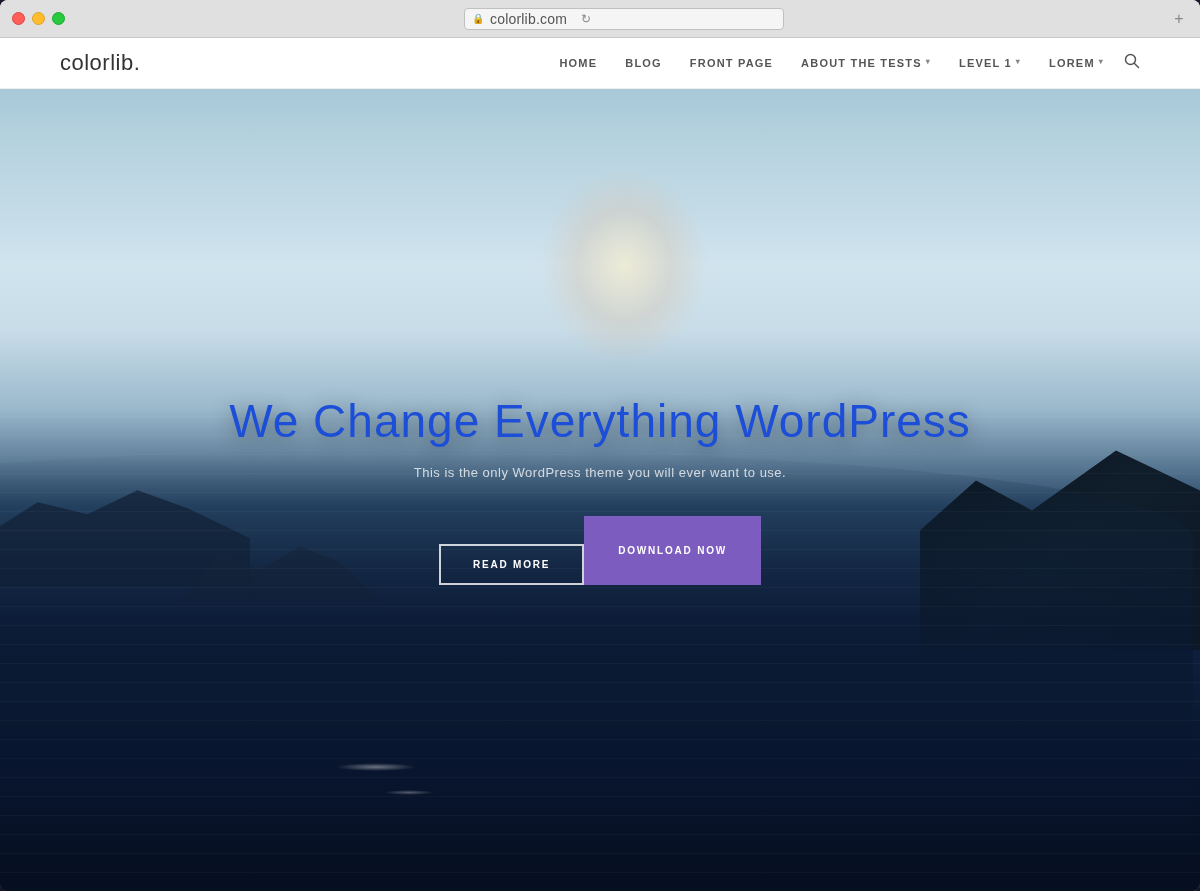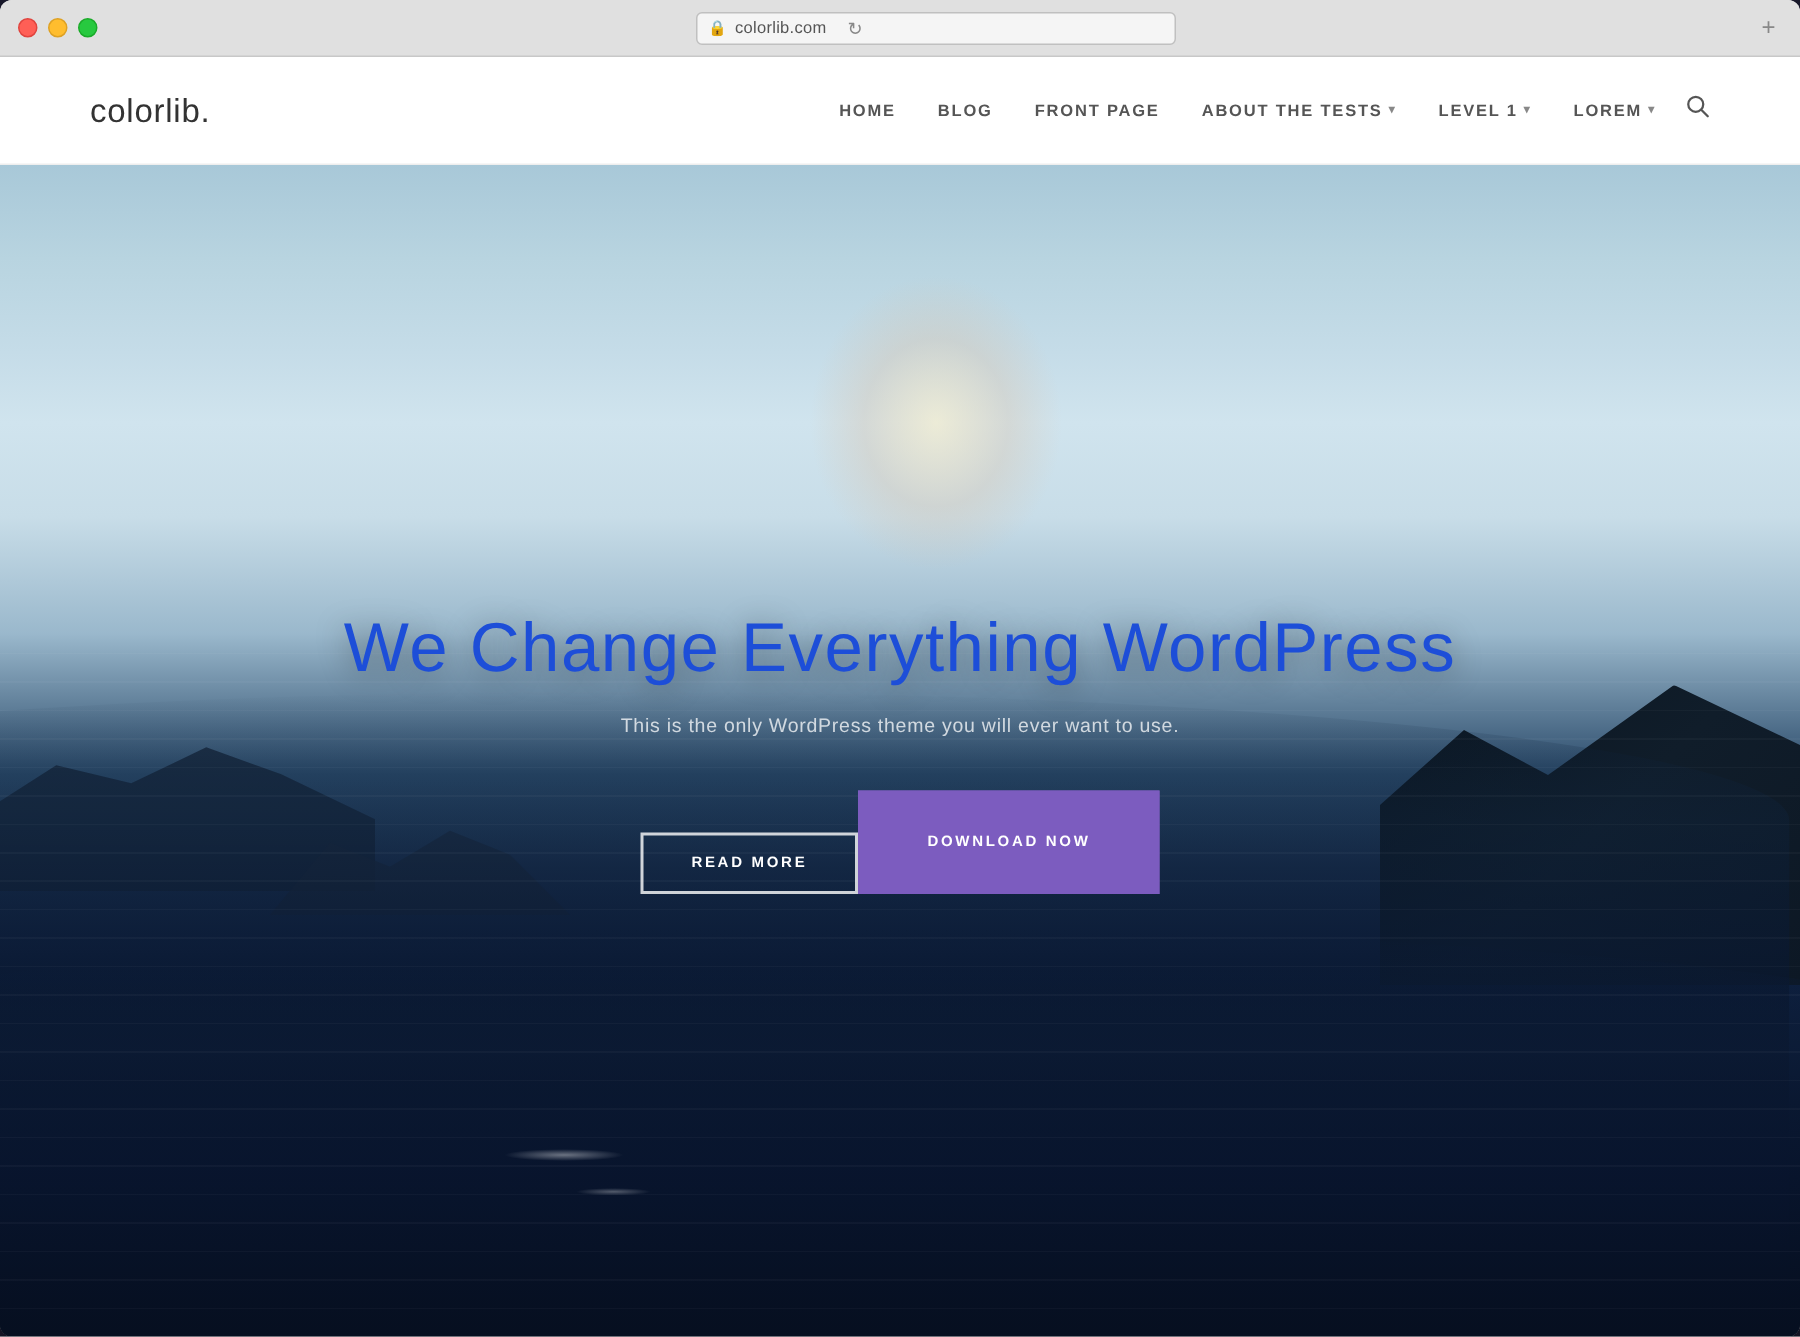--- a/index.html
+++ b/index.html
@@ -69,21 +69,21 @@
       padding: 0 8px;
       gap: 5px;
     }
 
     .lock-icon {
       color: #888;
       font-size: 10px;
     }
 
     .address-text {
-      font-size: 11px;
+      font-size: 14px;
       color: #555;
       letter-spacing: 0.2px;
     }
 
     .reload-btn {
       width: 16px;
       height: 16px;
       display: flex;
       align-items: center;
       justify-content: center;
@@ -100,21 +100,21 @@
       align-items: center;
       justify-content: center;
       color: #888;
       font-size: 16px;
       margin-left: auto;
       cursor: pointer;
     }
 
     
     .navbar {
-      height: 72px;
+      height: 51px;
       background: #ffffff;
       display: flex;
       align-items: center;
       padding: 0 60px;
       flex-shrink: 0;
       border-bottom: 1px solid #eee;
     }
 
     .logo {
       font-size: 22px;
@@ -336,21 +336,21 @@
       color: white;
       font-size: 10px;
       font-weight: 700;
       letter-spacing: 1.8px;
       text-transform: uppercase;
       cursor: pointer;
       margin-top: 28px;
     }
 
     .btn-download {
-      padding: 13px 44px;
+      padding: 13px 32px;
       border: 2px solid #7c5cbf;
       background: #7c5cbf;
       color: white;
       font-size: 10px;
       font-weight: 700;
       letter-spacing: 1.8px;
       text-transform: uppercase;
       cursor: pointer;
     }
   </style>

